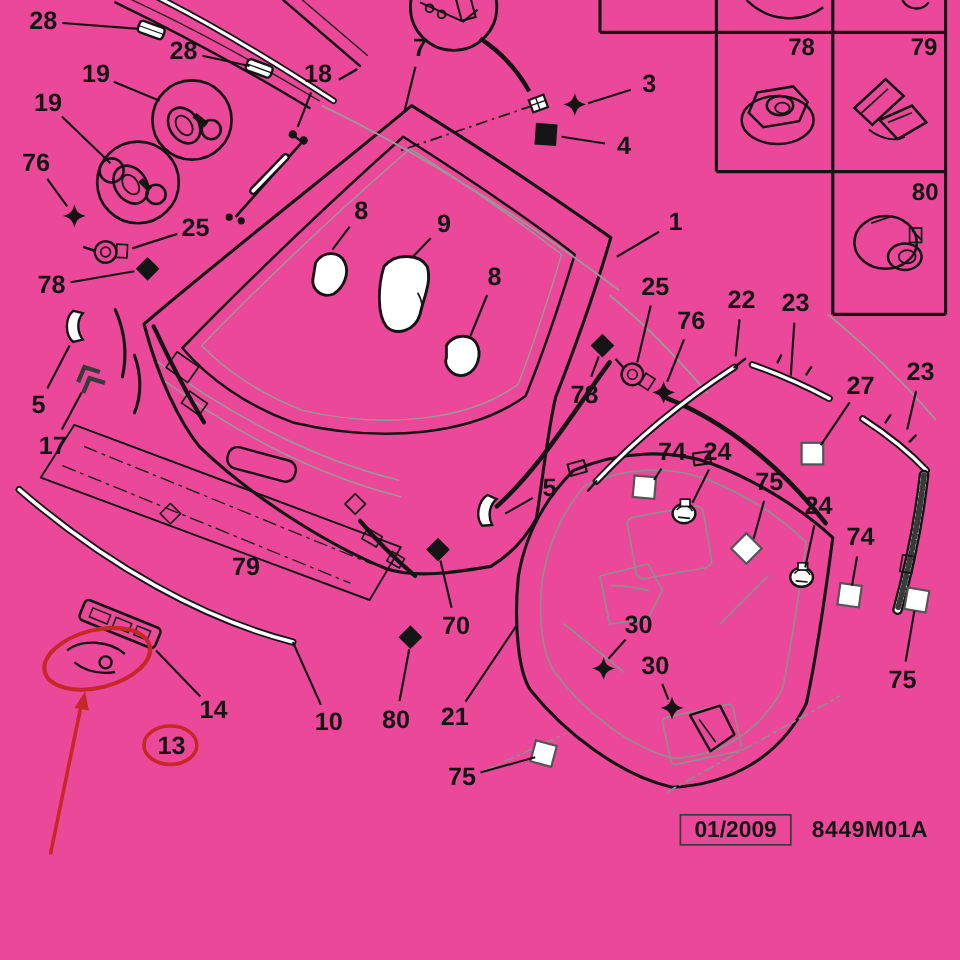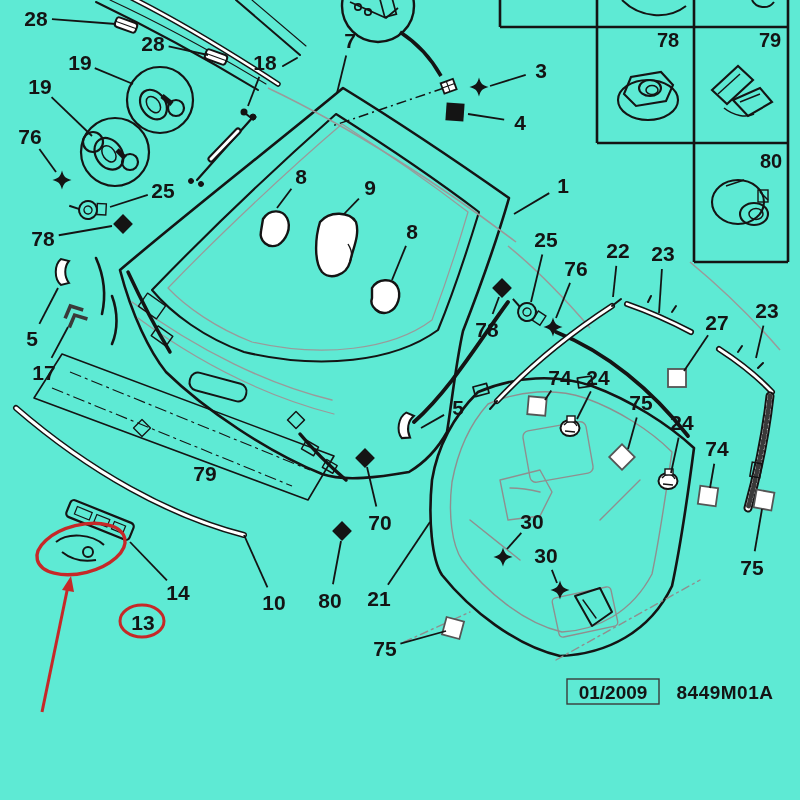--- a/index.html
+++ b/index.html
@@ -1,16 +1,16 @@
 <!DOCTYPE html>
 <html><head>
 <meta charset="utf-8">
 <style>
   html,body{margin:0;padding:0;background:#ffffff;}
-  #stage{position:relative;width:800px;height:800px;background:#5eead4;overflow:hidden;
+  #stage{position:relative;width:800px;height:800px;background:#ec4899;overflow:hidden;
          font-family:"Liberation Sans",sans-serif;}
   svg{display:block;}
   text{font-family:"Liberation Sans",sans-serif;}
 </style>
 </head>
 <body>
 
 <div id="stage">
 <svg id="cv" width="800" height="800" viewBox="0 0 800 800">
 

